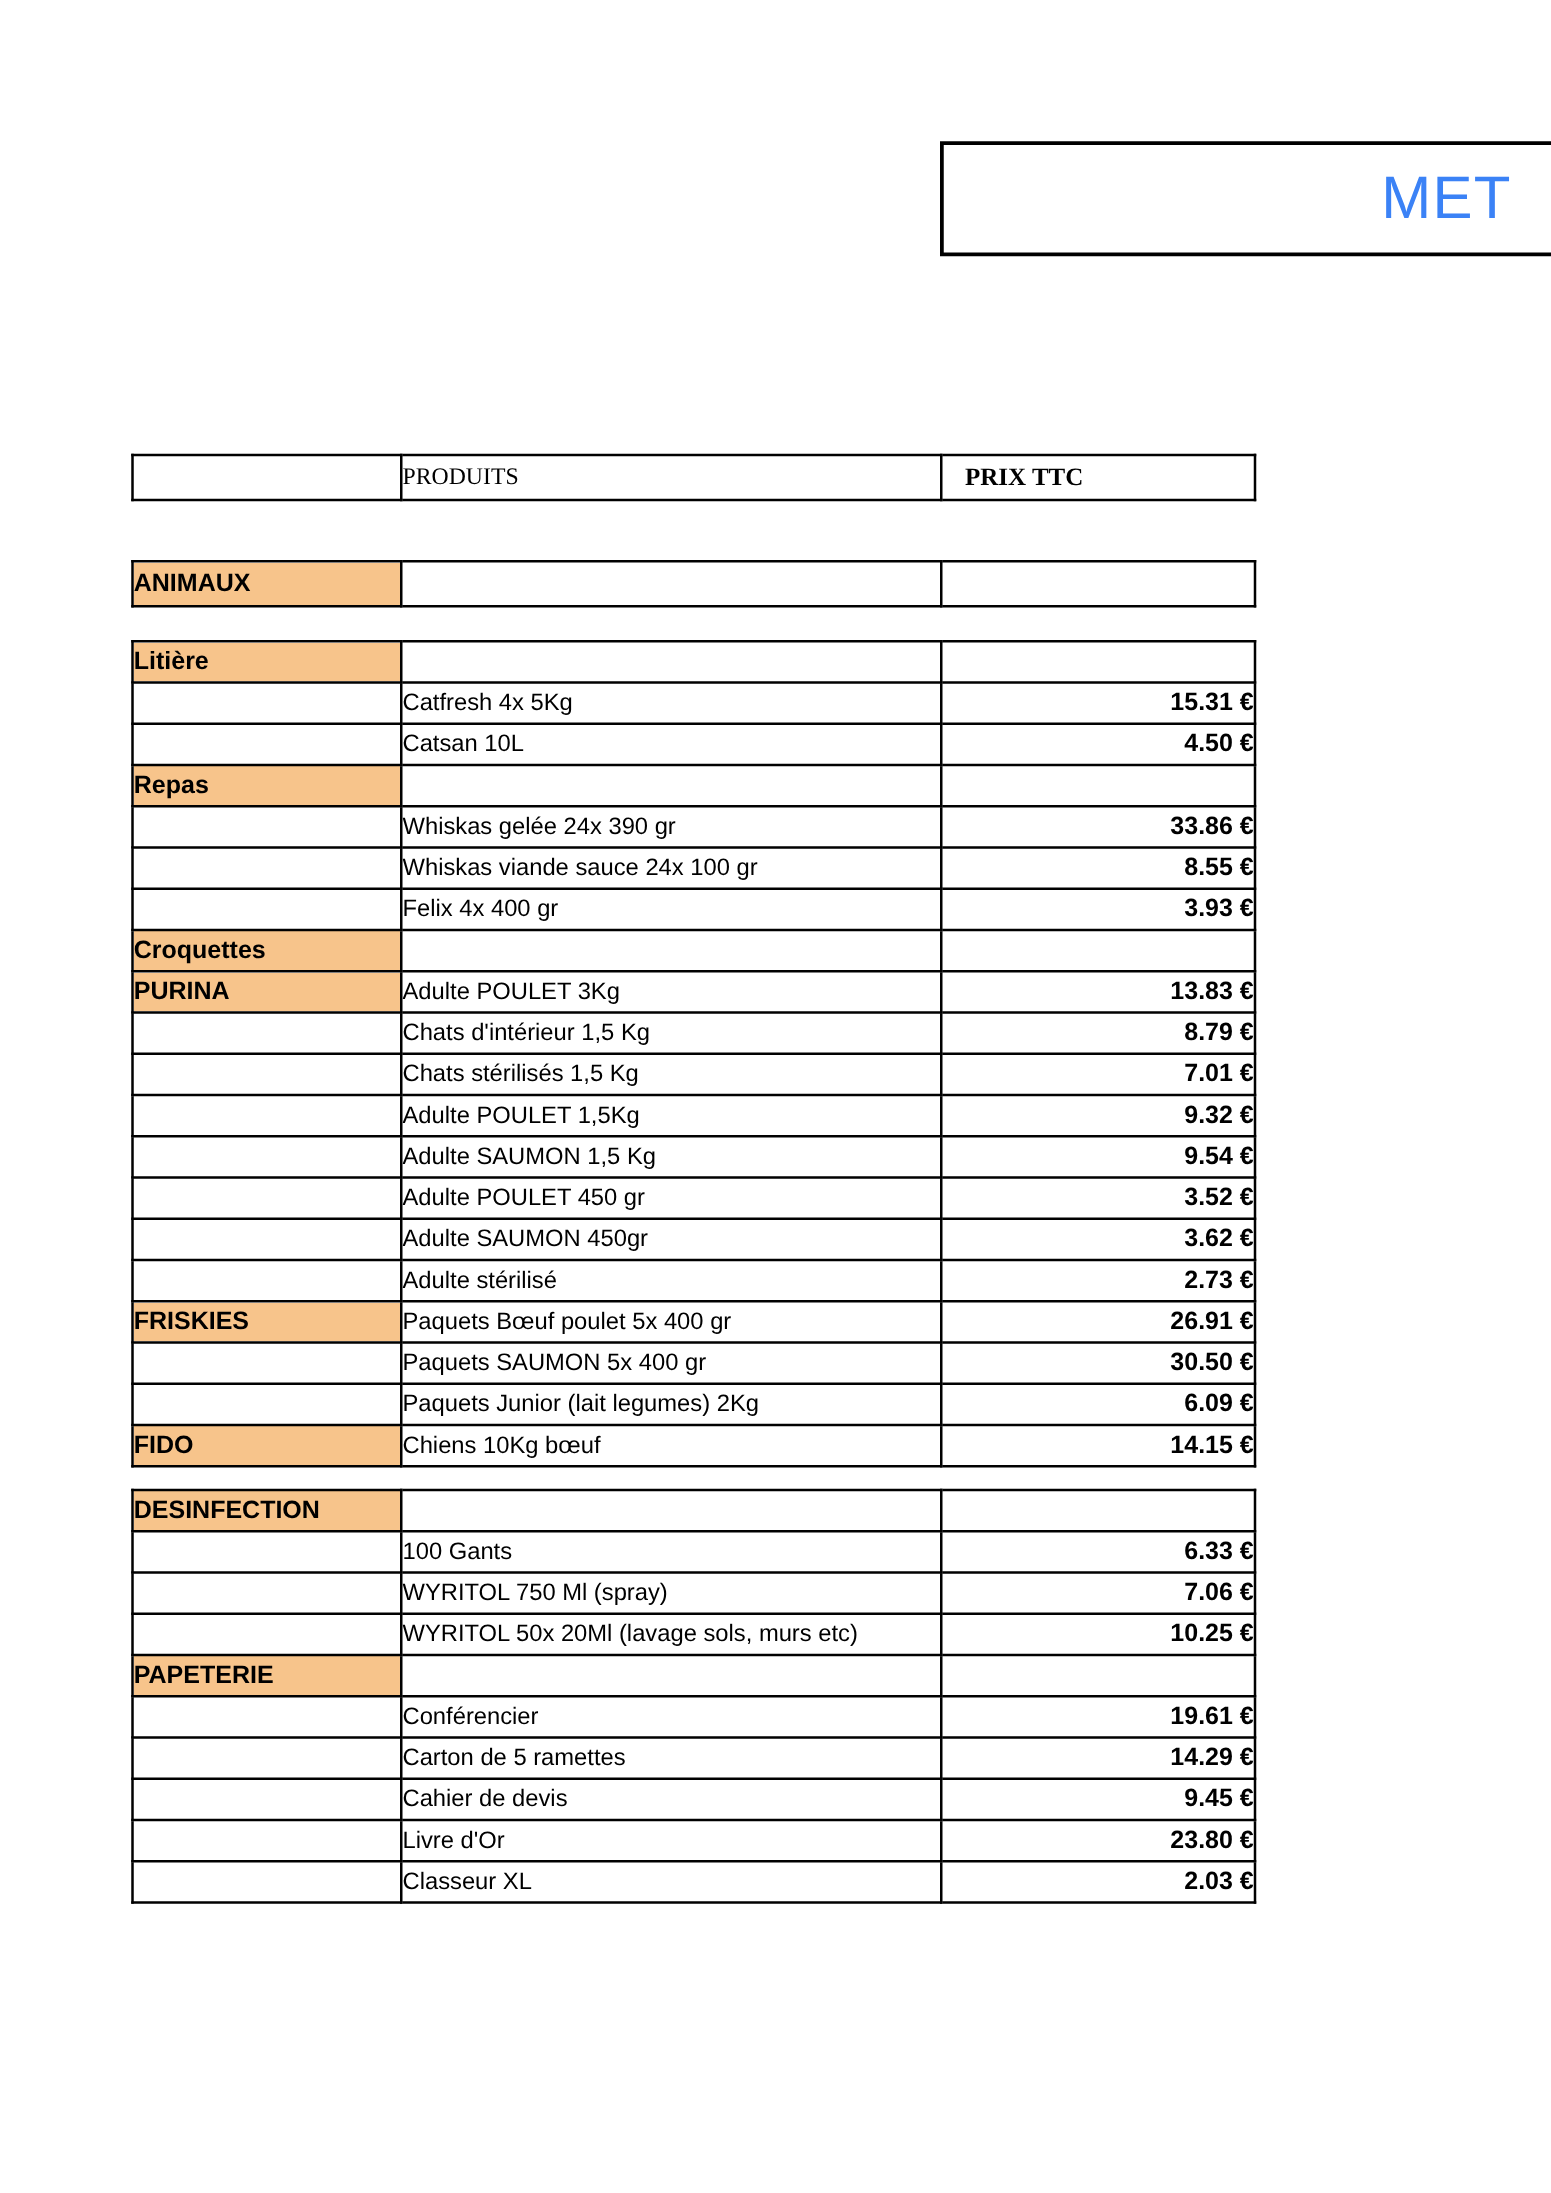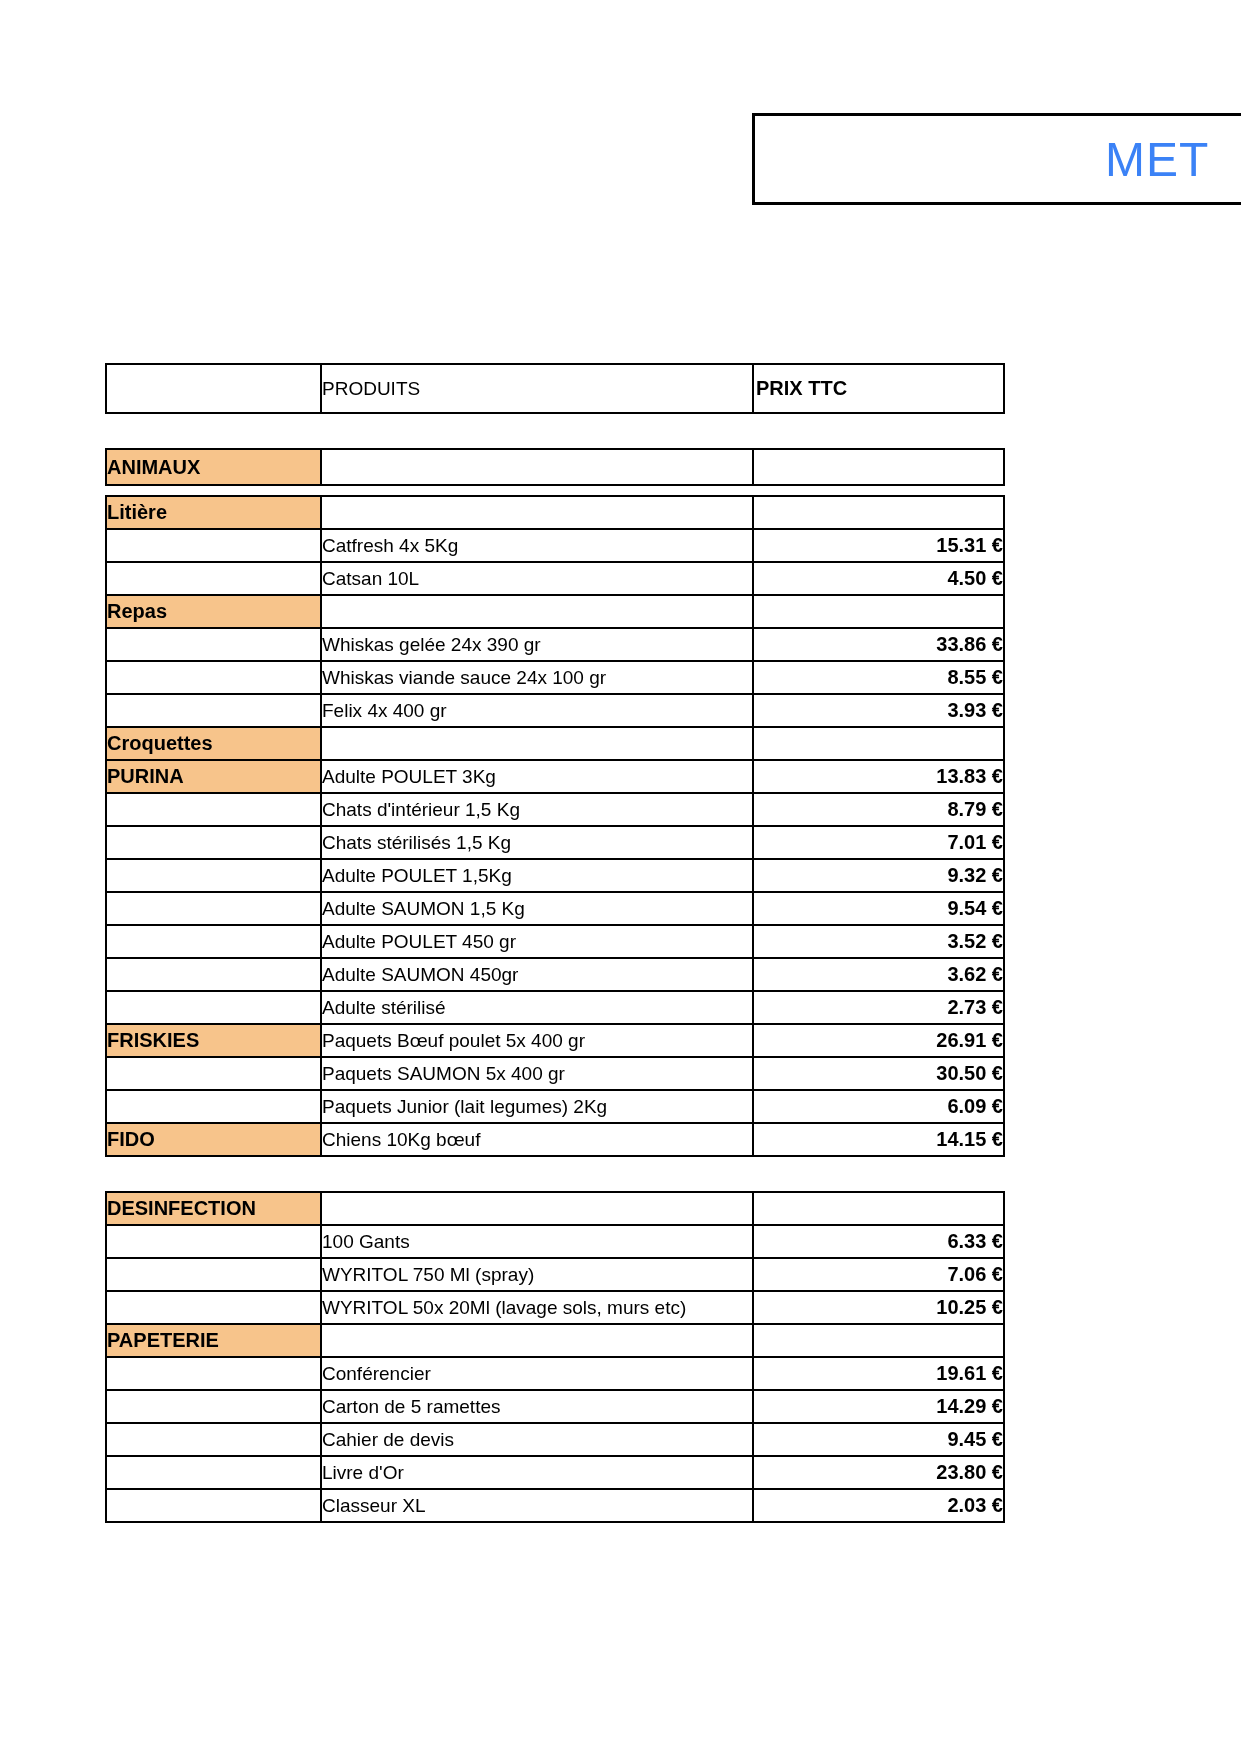--- a/index.html
+++ b/index.html
@@ -42,24 +42,24 @@
     background:#ffffff;
   }
   table.tbl td{
     border:2px solid var(--border-color);
     padding:0;
     vertical-align:middle;
     overflow:hidden;
     white-space:nowrap;
   }
   .tbl-header{top:363px;}
-  .tbl-header td{height:49px;}
+  .tbl-header td{height:36px;font-family:Liberation Serif, serif;}
   .tbl-animaux{top:448px;}
   .tbl-animaux td{height:36px;}
-  .tbl-main{top:495px;border-radius:27px;}
+  .tbl-main{top:512px;border-radius:27px;}
   .tbl-main td{height:33px;}
   .tbl-second{top:1191px;}
   .tbl-second td{height:33px;}
 
   td.c1{padding-left:5px;font-size:19px;}
   td.c2{padding-left:5px;font-size:19px;}
   td.c3{
     text-align:right;
     padding-right:13px;
     font-weight:bold;
@@ -67,21 +67,21 @@
     font-variant-numeric:tabular-nums;
   }
   td.section{
     background:var(--section-fill);
     font-weight:bold;
     font-size:20px;
   }
   .tbl-header td.c2{font-weight:normal;font-size:19px;}
   .tbl-header td.c3{
     text-align:left;
-    padding-left:2px;
+    padding-left:18px;
     padding-right:0;
     font-weight:bold;
     font-size:20px;
     border-radius:13px;
   }
 </style>
 </head>
 <body style="background: rgb(255, 255, 255);">
 
 <div class="metro-box">

